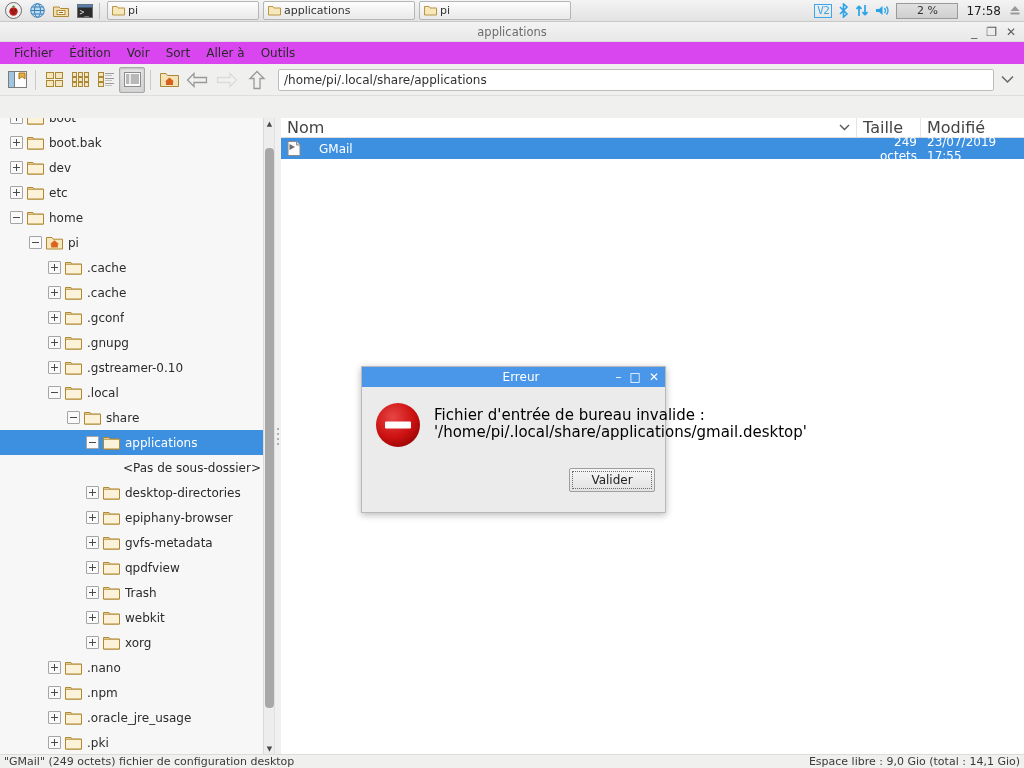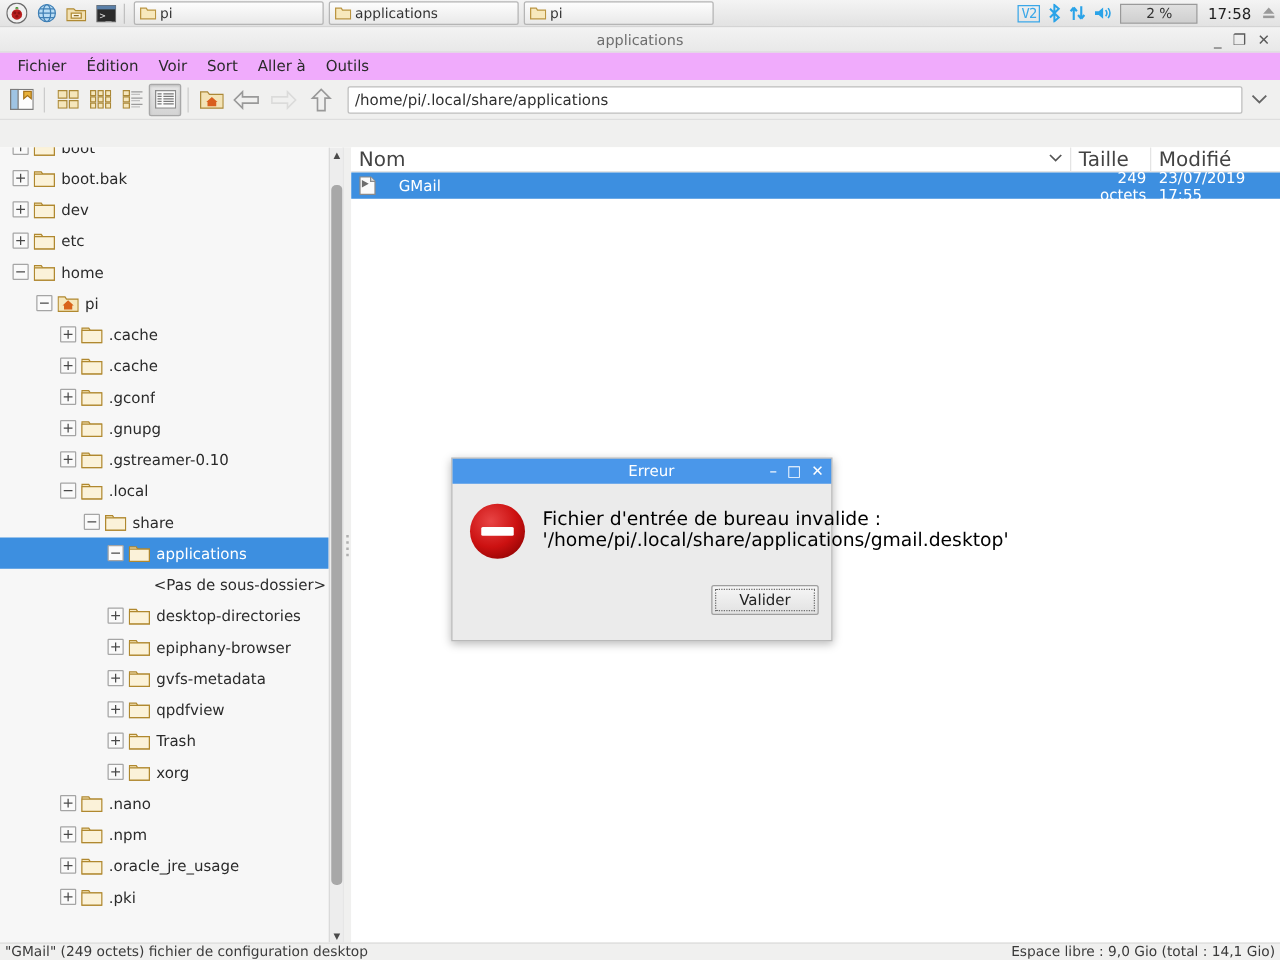--- a/index.html
+++ b/index.html
@@ -69,21 +69,21 @@
     position: absolute; left: 0; right: 0; text-align: center;
     font-size: 11.5px; color: #6d6d6d;
   }
   .wbtns { margin-left: auto; display: flex; align-items: center; gap: 9px;
            padding-right: 8px; position: relative; z-index: 2; }
   .wbtn { color: #5a5a5a; font-size: 12px; cursor: pointer; line-height: 12px; }
 
   
   #menubar {
     height: 22px; display: flex; align-items: center; padding-left: 6px;
-    background: #f0abfc;
+    background: #d946ef;
   }
   .menu-item {
     padding: 2px 8px; font-size: 12px; color: #2b2b2b; cursor: pointer;
   }
 
   
   #toolbar {
     height: 32px; display: flex; align-items: center;
     padding: 0 4px; background: #f0f0ef;
     border-bottom: 1px solid #dedede;
@@ -591,20 +591,28 @@
               </svg>
               <span class="tlabel2">qpdfview</span>
             </div>
             <div class="trow">
               <span class="expander plus" style="margin-left: 86px;"></span>
               <svg class="folder-ico" width="17" height="14" viewBox="0 0 17 14">
                 <path d="M0.5 1.5 L6 1.5 L7.2 3.2 L16.5 3.2 L16.5 13 L0.5 13 Z" fill="#f6e7bd" stroke="#b0882f"></path>
                 <path d="M0.5 3.2 L16.5 3.2 L16.5 13 L0.5 13 Z" fill="#fbf2d9" stroke="#b0882f"></path>
               </svg>
               <span class="tlabel2">Trash</span>
+            </div>
+            <div class="trow">
+              <span class="expander plus" style="margin-left: 86px;"></span>
+              <svg class="folder-ico" width="17" height="14" viewBox="0 0 17 14">
+                <path d="M0.5 1.5 L6 1.5 L7.2 3.2 L16.5 3.2 L16.5 13 L0.5 13 Z" fill="#f6e7bd" stroke="#b0882f"></path>
+                <path d="M0.5 3.2 L16.5 3.2 L16.5 13 L0.5 13 Z" fill="#fbf2d9" stroke="#b0882f"></path>
+              </svg>
+              <span class="tlabel2">webkit</span>
             </div>
             <div class="trow">
               <span class="expander plus" style="margin-left: 86px;"></span>
               <svg class="folder-ico" width="17" height="14" viewBox="0 0 17 14">
                 <path d="M0.5 1.5 L6 1.5 L7.2 3.2 L16.5 3.2 L16.5 13 L0.5 13 Z" fill="#f6e7bd" stroke="#b0882f"></path>
                 <path d="M0.5 3.2 L16.5 3.2 L16.5 13 L0.5 13 Z" fill="#fbf2d9" stroke="#b0882f"></path>
               </svg>
               <span class="tlabel2">xorg</span>
             </div>
             <div class="trow">

